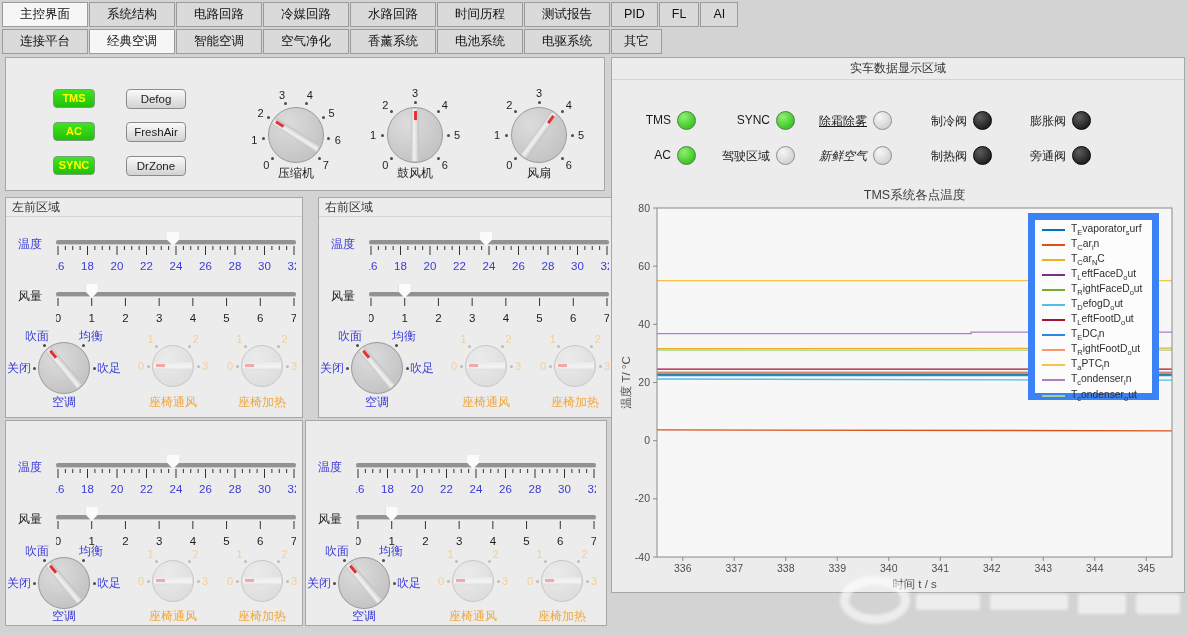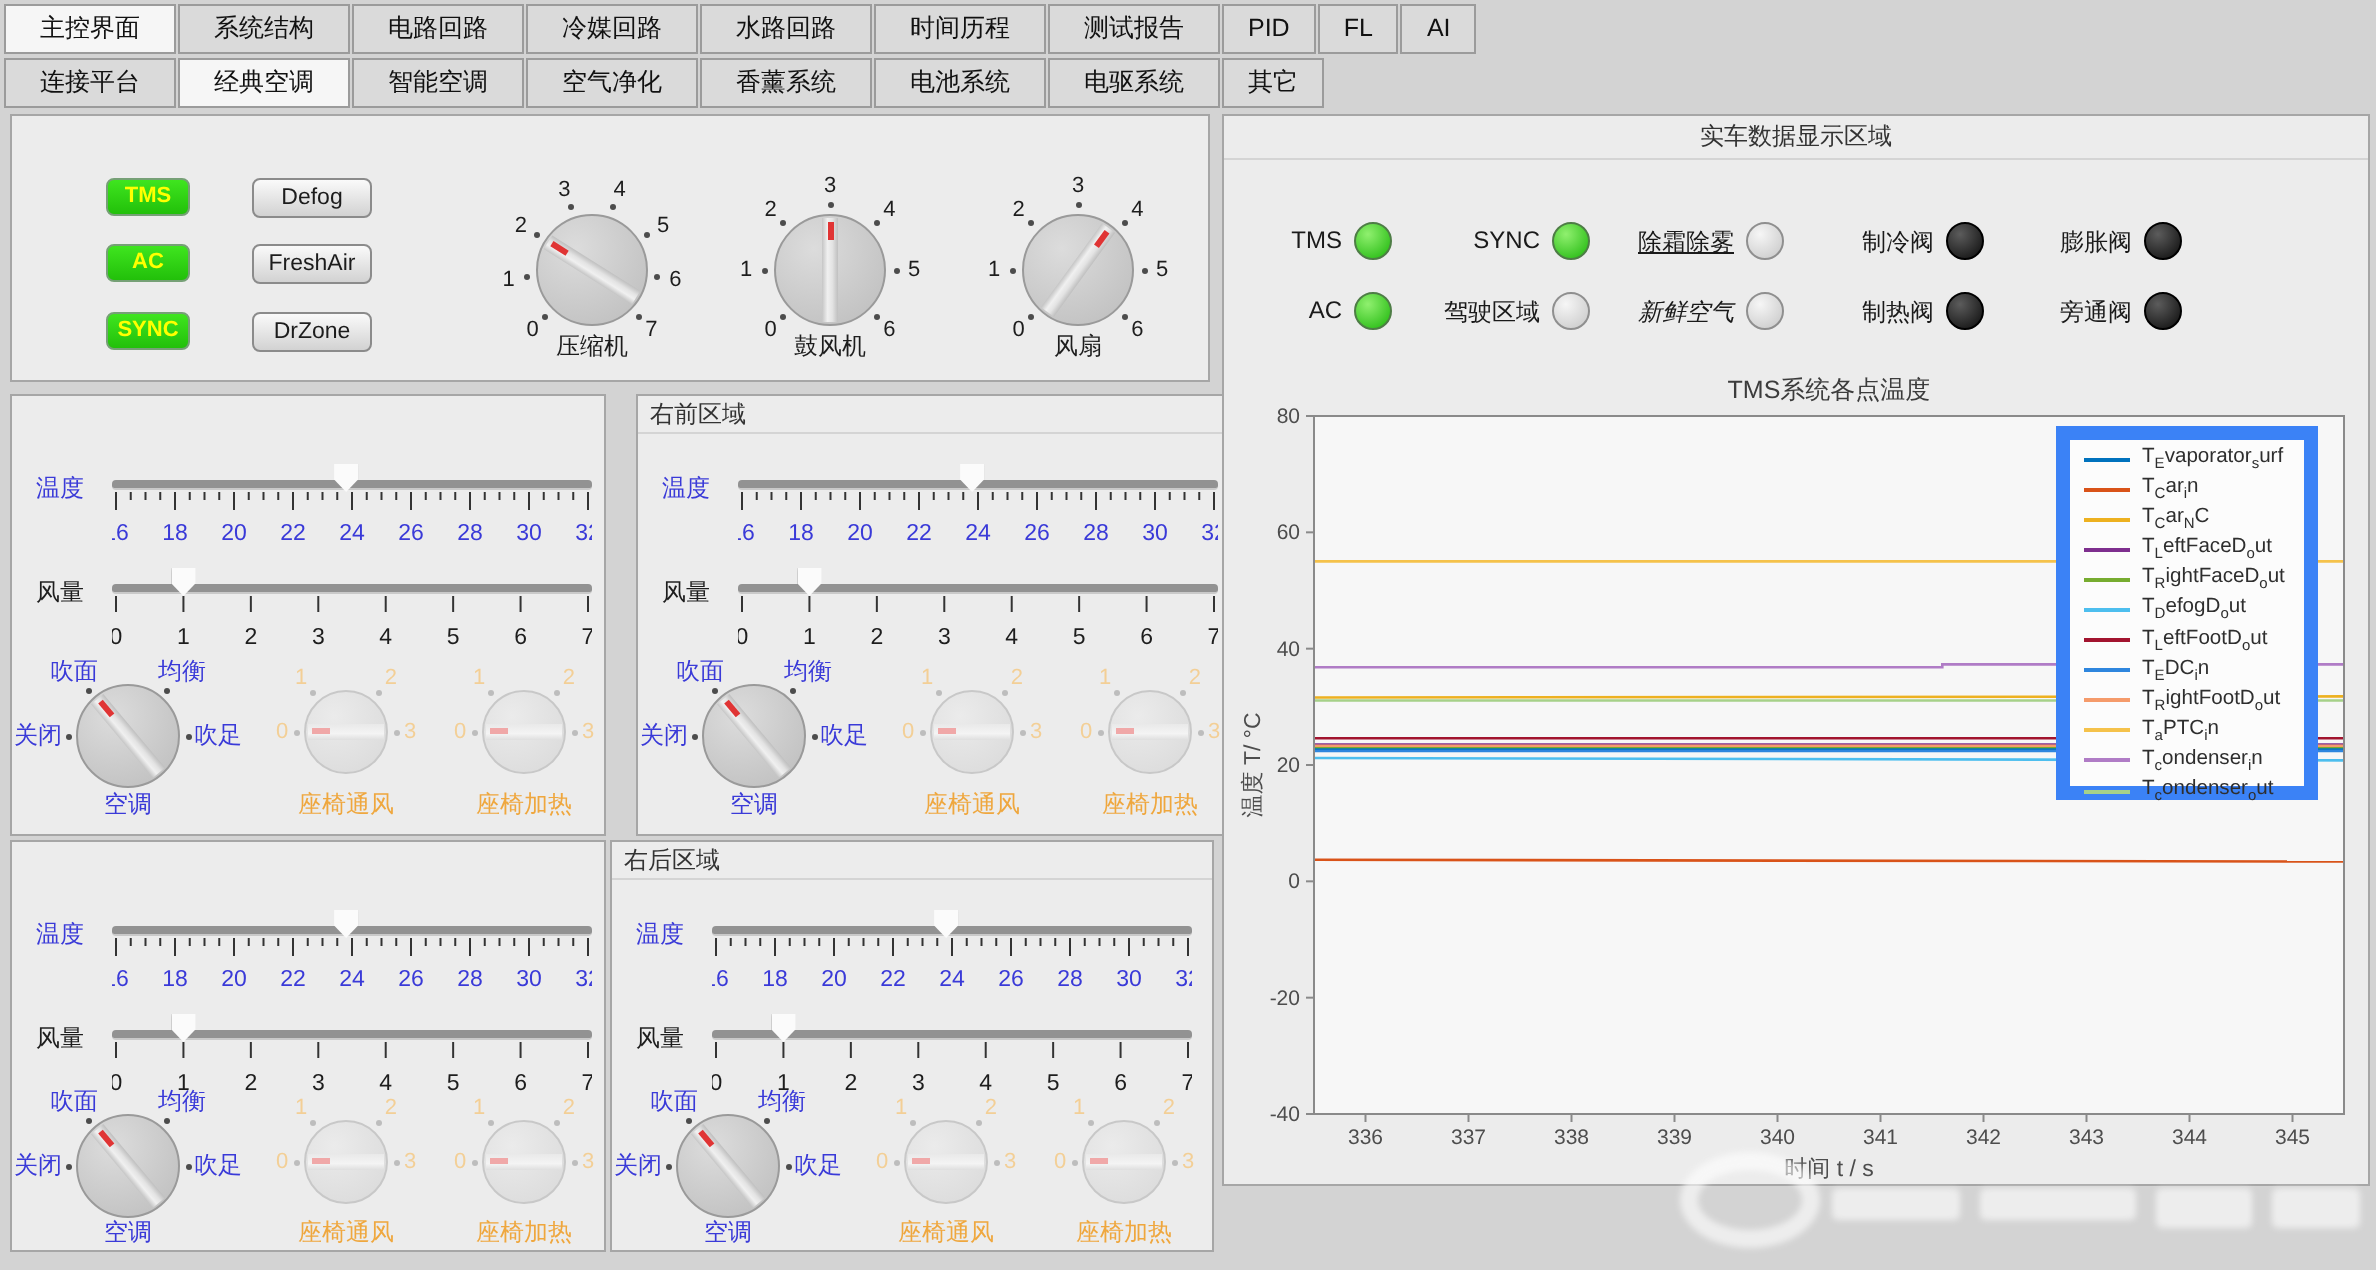--- a/index.html
+++ b/index.html
@@ -130,20 +130,21 @@
       <div class="kdot" style="left: 554.835px; top: 52.1655px; background: rgb(76, 76, 76);"></div>
       <div class="klab" style="left: 562.698px; top: 47.3015px; color: rgb(29, 29, 29); font-size: 11px;">4</div>
       <div class="kdot" style="left: 564.5px; top: 75.5px; background: rgb(76, 76, 76);"></div>
       <div class="klab" style="left: 575px; top: 77px; color: rgb(29, 29, 29); font-size: 11px;">5</div>
       <div class="kdot" style="left: 554.835px; top: 98.8345px; background: rgb(76, 76, 76);"></div>
       <div class="klab" style="left: 562.698px; top: 106.698px; color: rgb(29, 29, 29); font-size: 11px;">6</div>
       <div class="kcap" style="left: 488px; width: 90px; top: 107px; color: rgb(29, 29, 29);">风扇</div>
     </div>
 
   <div class="panel zone" style="left:5px;top:197px;width:298px;height:221px">
+    <div class="phead zone">左前区域</div>
   <div class="slabel" style="left: 12px; top: 38px; color: rgb(58, 58, 216);">温度</div>
       <div class="track" style="left: 50px; top: 42px; width: 240px;"></div>
       <div class="thumb" style="left: 161.05px; top: 34px;"></div>
       <svg width="240" height="28" style="position:absolute;left:50px;top:48px">
         <line x1="2" y1="0" x2="2" y2="9" stroke="#333" stroke-width="1"></line>
         <line x1="9.375" y1="0" x2="9.375" y2="4" stroke="#333" stroke-width="1"></line>
         <line x1="16.75" y1="0" x2="16.75" y2="4" stroke="#333" stroke-width="1"></line>
         <line x1="24.125" y1="0" x2="24.125" y2="4" stroke="#333" stroke-width="1"></line>
         <line x1="31.5" y1="0" x2="31.5" y2="9" stroke="#333" stroke-width="1"></line>
         <line x1="38.875" y1="0" x2="38.875" y2="4" stroke="#333" stroke-width="1"></line>
@@ -476,21 +477,20 @@
       <div class="klab" style="left: 224px; top: 160px; color: rgb(243, 207, 150); font-size: 11px;">0</div>
       <div class="kdot" style="left: 238.43px; top: 139.349px; background: rgb(189, 189, 189);"></div>
       <div class="klab" style="left: 233.502px; top: 133.188px; color: rgb(243, 207, 150); font-size: 11px;">1</div>
       <div class="kdot" style="left: 270.57px; top: 139.349px; background: rgb(189, 189, 189);"></div>
       <div class="klab" style="left: 278.498px; top: 133.188px; color: rgb(243, 207, 150); font-size: 11px;">2</div>
       <div class="kdot" style="left: 279.5px; top: 158.5px; background: rgb(189, 189, 189);"></div>
       <div class="klab" style="left: 288px; top: 160px; color: rgb(243, 207, 150); font-size: 11px;">3</div>
       <div class="kcap" style="left: 211px; width: 90px; top: 187px; color: rgb(239, 167, 62);">座椅加热</div>
     </div>
   <div class="panel zone" style="left:305px;top:420px;width:302px;height:206px">
-    <div class="phead zone">右后区域</div>
   <div class="slabel" style="left: 12px; top: 38px; color: rgb(58, 58, 216);">温度</div>
       <div class="track" style="left: 50px; top: 42px; width: 240px;"></div>
       <div class="thumb" style="left: 161.05px; top: 34px;"></div>
       <svg width="240" height="28" style="position:absolute;left:50px;top:48px">
         <line x1="2" y1="0" x2="2" y2="9" stroke="#333" stroke-width="1"></line>
         <line x1="9.375" y1="0" x2="9.375" y2="4" stroke="#333" stroke-width="1"></line>
         <line x1="16.75" y1="0" x2="16.75" y2="4" stroke="#333" stroke-width="1"></line>
         <line x1="24.125" y1="0" x2="24.125" y2="4" stroke="#333" stroke-width="1"></line>
         <line x1="31.5" y1="0" x2="31.5" y2="9" stroke="#333" stroke-width="1"></line>
         <line x1="38.875" y1="0" x2="38.875" y2="4" stroke="#333" stroke-width="1"></line>

